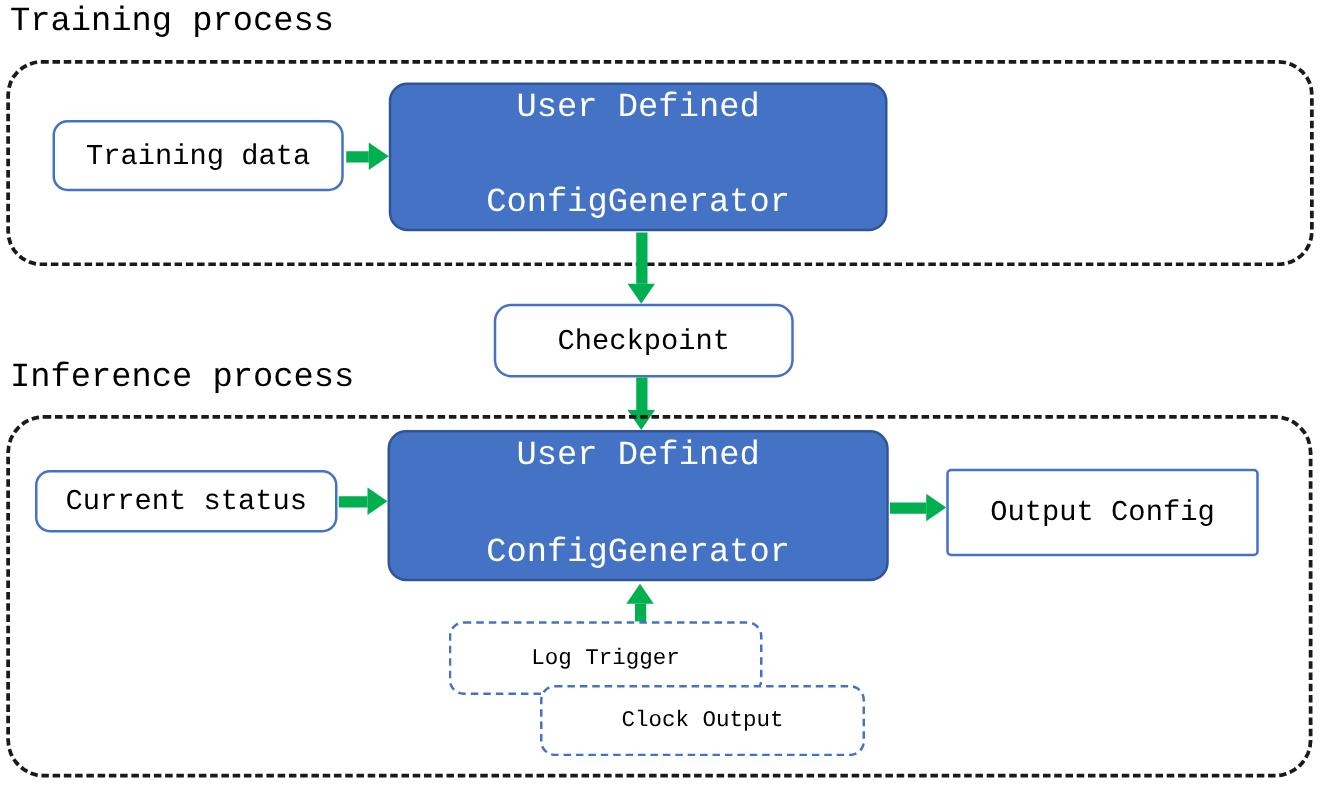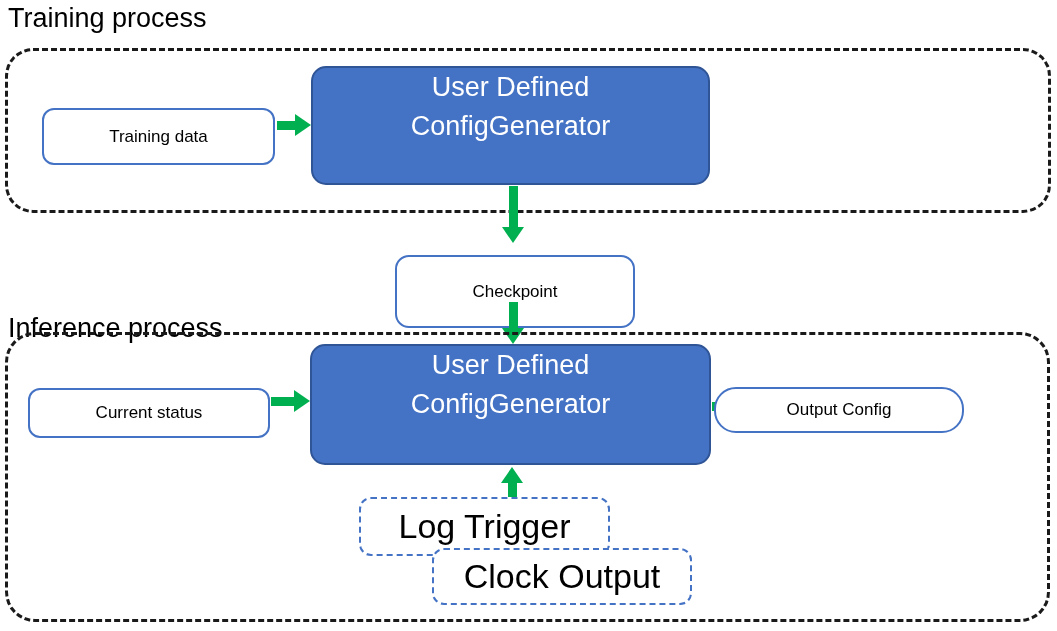--- a/index.html
+++ b/index.html
@@ -3,21 +3,21 @@
 <meta charset="utf-8">
 <style>
   :root {
     --accent_blue: #4472C4;
     --accent_blue_dark: #2F5597;
     --arrow_green: #00B050;
     --outline_black: #1a1a1a;
     --text_black: #000000;
     --box_white: #ffffff;
   }
-  * { margin:0; padding:0; box-sizing:border-box; }
+  * { margin:0; padding:0; box-sizing:border-box;font-family:Liberation Mono, monospace; }
   html,body { width:1057px; height:631px; background:#ffffff; overflow:hidden; }
   body { font-family:"Liberation Sans", sans-serif; position:relative; }
 
   .abs { position:absolute; }
 
   .section-label {
     font-size:27px;
     color:var(--text_black);
     white-space:nowrap;
   }
@@ -26,39 +26,38 @@
     border:3px dashed var(--outline_black);
     border-radius:28px;
     background:transparent;
   }
 
   .io-box {
     background:var(--box_white);
     border:2.5px solid var(--accent_blue);
     border-radius:12px;
     display:flex; align-items:center; justify-content:center;
-    font-size:17px; color:var(--text_black);
+    font-size:23px; color:var(--text_black);
     white-space:nowrap;
-    margin-top:12px;
   }
 
   .gen-box {
     background:var(--accent_blue);
     border:2.5px solid var(--accent_blue_dark);
     border-radius:15px;
-    display:flex; flex-direction:column; align-items:center; justify-content:flex-start;
+    display:flex; flex-direction:column; align-items:center; justify-content:space-between;
     color:#ffffff; font-size:27px; line-height:39px; text-align:center;
   }
 
   .trigger-box {
     background:var(--box_white);
     border:2px dashed var(--accent_blue);
     border-radius:12px;
     display:flex; align-items:center; justify-content:center;
-    font-size:34px; color:var(--text_black);
+    font-size:18px; color:var(--text_black);
     white-space:nowrap;
   }
 
   
   .arrow-right { display:flex; align-items:center; }
   .arrow-right .shaft { flex:1; height:9px; background:var(--arrow_green); }
   .arrow-right .head  { width:0; height:0;
     border-top:11px solid transparent; border-bottom:11px solid transparent;
     border-left:16px solid var(--arrow_green); }
 
@@ -91,49 +90,49 @@
 <div class="abs gen-box" style="left:311px; top:66px; width:399px; height:119px;">
   <span>User Defined</span>
   <span>ConfigGenerator</span>
 </div>
 
 <div class="abs arrow-down" style="left:502px; top:186px; width:22px; height:57px;">
   <div class="shaft"></div>
   <div class="head"></div>
 </div>
 
-<div class="abs io-box" style="left:395px; top:243px; width:240px; height:73px; border-radius:14px;">Checkpoint</div>
+<div class="abs io-box" style="left:395px; top:243px; width:240px; height:59px; border-radius:14px;">Checkpoint</div>
 
 <div class="abs arrow-down" style="left:502px; top:302px; width:22px; height:42px;">
   <div class="shaft"></div>
   <div class="head"></div>
 </div>
 
-<div class="abs section-label" style="left:8px; top:288px;margin-top:25px;">Inference process</div>
+<div class="abs section-label" style="left:8px; top:288px;">Inference process</div>
 
 <div class="abs dash-container" style="left:5px; top:332px; width:1045px; height:290px; border-radius:30px;"></div>
 
 <div class="abs io-box" style="left:28px; top:376px; width:242px; height:50px;text-align:right;">Current status</div>
 
 <div class="abs arrow-right" style="left:271px; top:390px; width:39px; height:22px;">
   <div class="shaft"></div>
   <div class="head"></div>
 </div>
 
 <div class="abs gen-box" style="left:310px; top:344px; width:401px; height:121px;">
   <span>User Defined</span>
   <span>ConfigGenerator</span>
 </div>
 
 <div class="abs arrow-right" style="left:712px; top:395px; width:45px; height:22px;">
   <div class="shaft"></div>
   <div class="head"></div>
 </div>
 
-<div class="abs io-box" style="left:714px; top:375px; width:250px; height:46px; border-radius:22px;">Output Config</div>
+<div class="abs io-box" style="left:757px; top:375px; width:250px; height:70px; border-radius:4px;">Output Config</div>
 
 <div class="abs arrow-up" style="left:501px; top:467px; width:22px; height:31px;">
   <div class="head"></div>
   <div class="shaft"></div>
 </div>
 
 <div class="abs trigger-box" style="left:359px; top:497px; width:251px; height:59px; z-index:1;">Log Trigger</div>
 
 <div class="abs trigger-box" style="left:432px; top:548px; width:260px; height:57px; z-index:2;">Clock Output</div>
 

